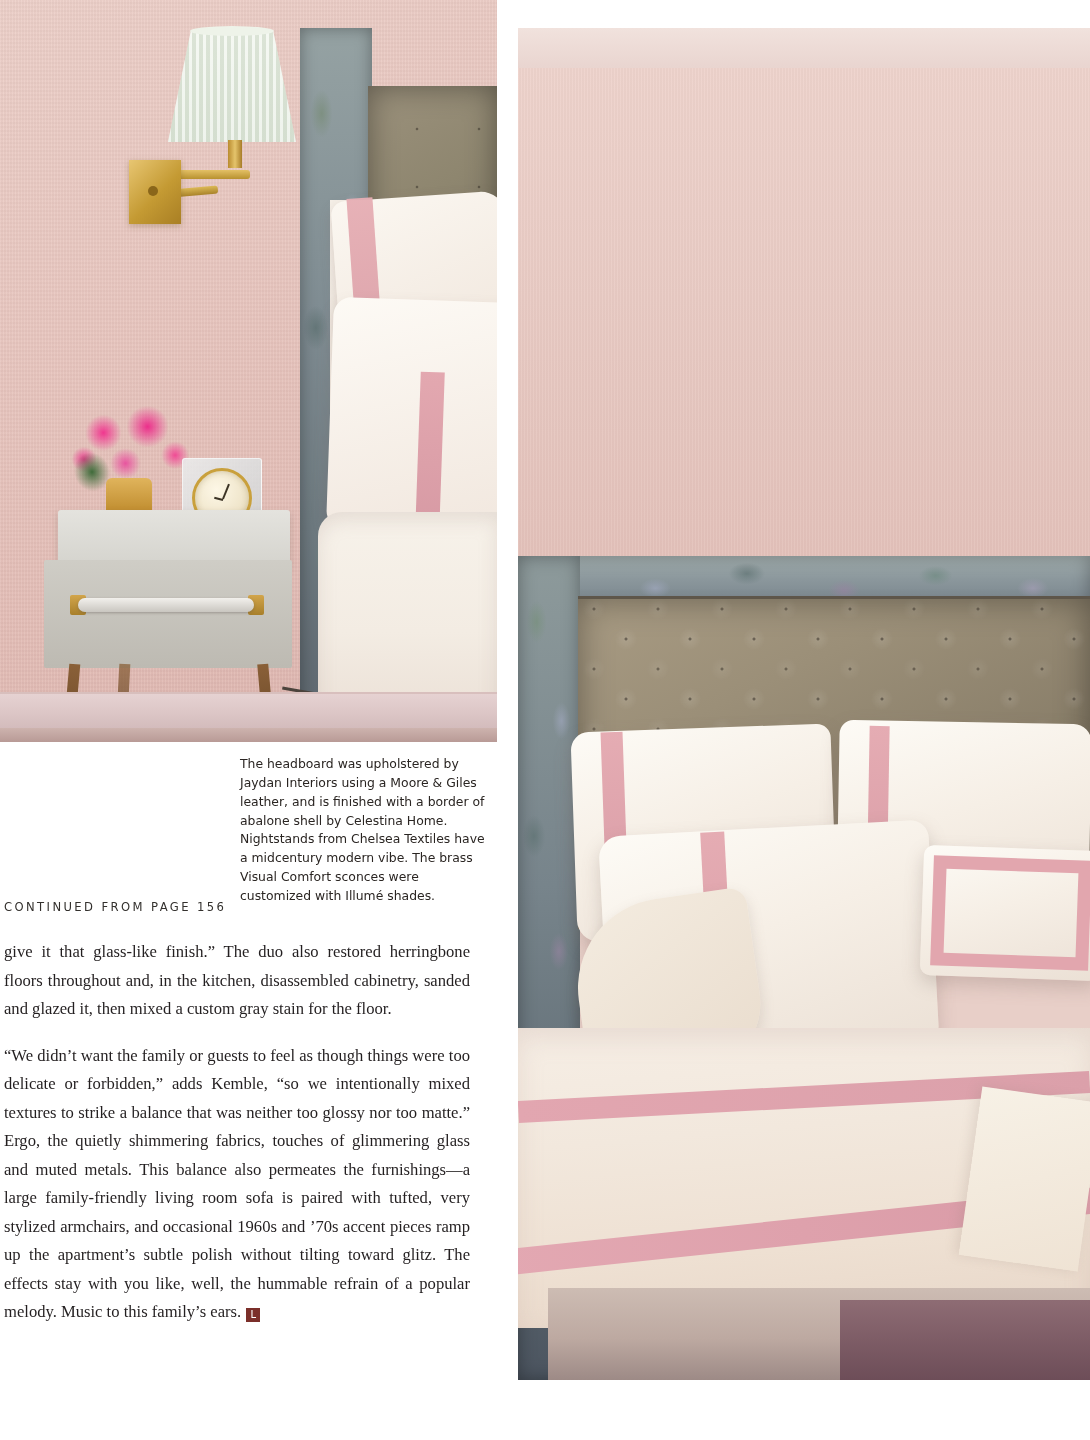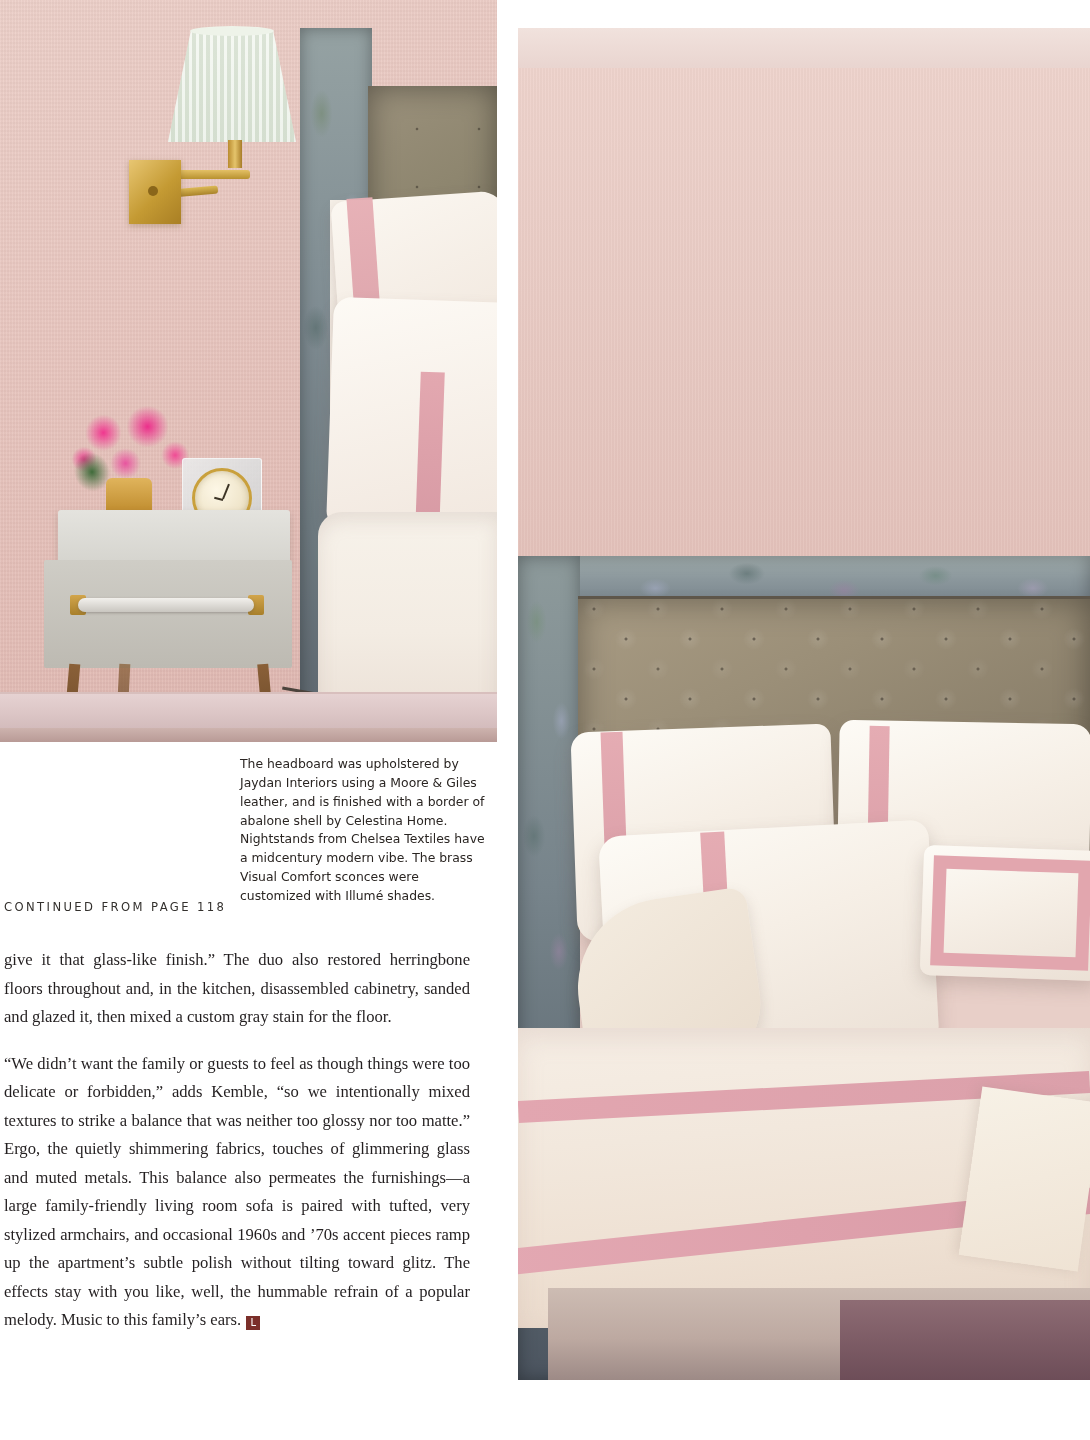--- a/index.html
+++ b/index.html
@@ -553,21 +553,21 @@
     left: 4px;
     top: 938px;
     width: 466px;
     font-family: "Liberation Serif", serif;
     font-size: 16.6px;
     line-height: 1.72;
     color: #231f20;
     text-align: justify;
   }
   .body-col p {
-    margin: 8px 0 18px 0;
+    margin: 0 0 18px 0;
   }
   .body-col p:last-child { margin-bottom: 0; }
   .endmark {
     display: inline-block;
     width: 14px;
     height: 14px;
     background: #7b2f2a;
     color: #fff;
     font-family: "DejaVu Sans", sans-serif;
     font-size: 10px;
@@ -640,20 +640,20 @@
   <div class="pr-duvet"></div>
   <div class="pr-duvet-stripe1"></div>
   <div class="pr-duvet-stripe2"></div>
   <div class="pr-throw"></div>
   <div class="pr-skirt"></div>
   <div class="pr-skirt-dark"></div>
 </div>
 
 <div class="caption">The headboard was upholstered by Jaydan Interiors using a Moore &amp; Giles leather, and is finished with a border of abalone shell by Celestina Home. Nightstands from Chelsea Textiles have a midcentury modern vibe. The brass Visual Comfort sconces were customized with Illumé shades.</div>
 
-<div class="continued">CONTINUED FROM PAGE 118</div>
+<div class="continued">CONTINUED FROM PAGE 156</div>
 
 <div class="body-col">
   <p>give it that glass-like finish.” The duo also restored herringbone floors throughout and, in the kitchen, disassembled cabinetry, sanded and glazed it, then mixed a custom gray stain for the floor.</p>
   <p>
     <span>“We didn’t want the family or guests to feel as though things were too delicate or forbidden,” adds Kemble, “so we intentionally mixed textures to strike a balance that was neither too glossy nor too matte.” Ergo, the quietly shimmering fabrics, touches of glimmering glass and muted metals. This balance also permeates the furnishings—a large family-friendly living room sofa is paired with tufted, very stylized armchairs, and occasional 1960s and ’70s accent pieces ramp up the apartment’s subtle polish without tilting toward glitz. The effects stay with you like, well, the hummable refrain of a popular melody. Music to this family’s ears.</span><span class="endmark">L</span>
   </p>
 </div>
 
 </body></html>

